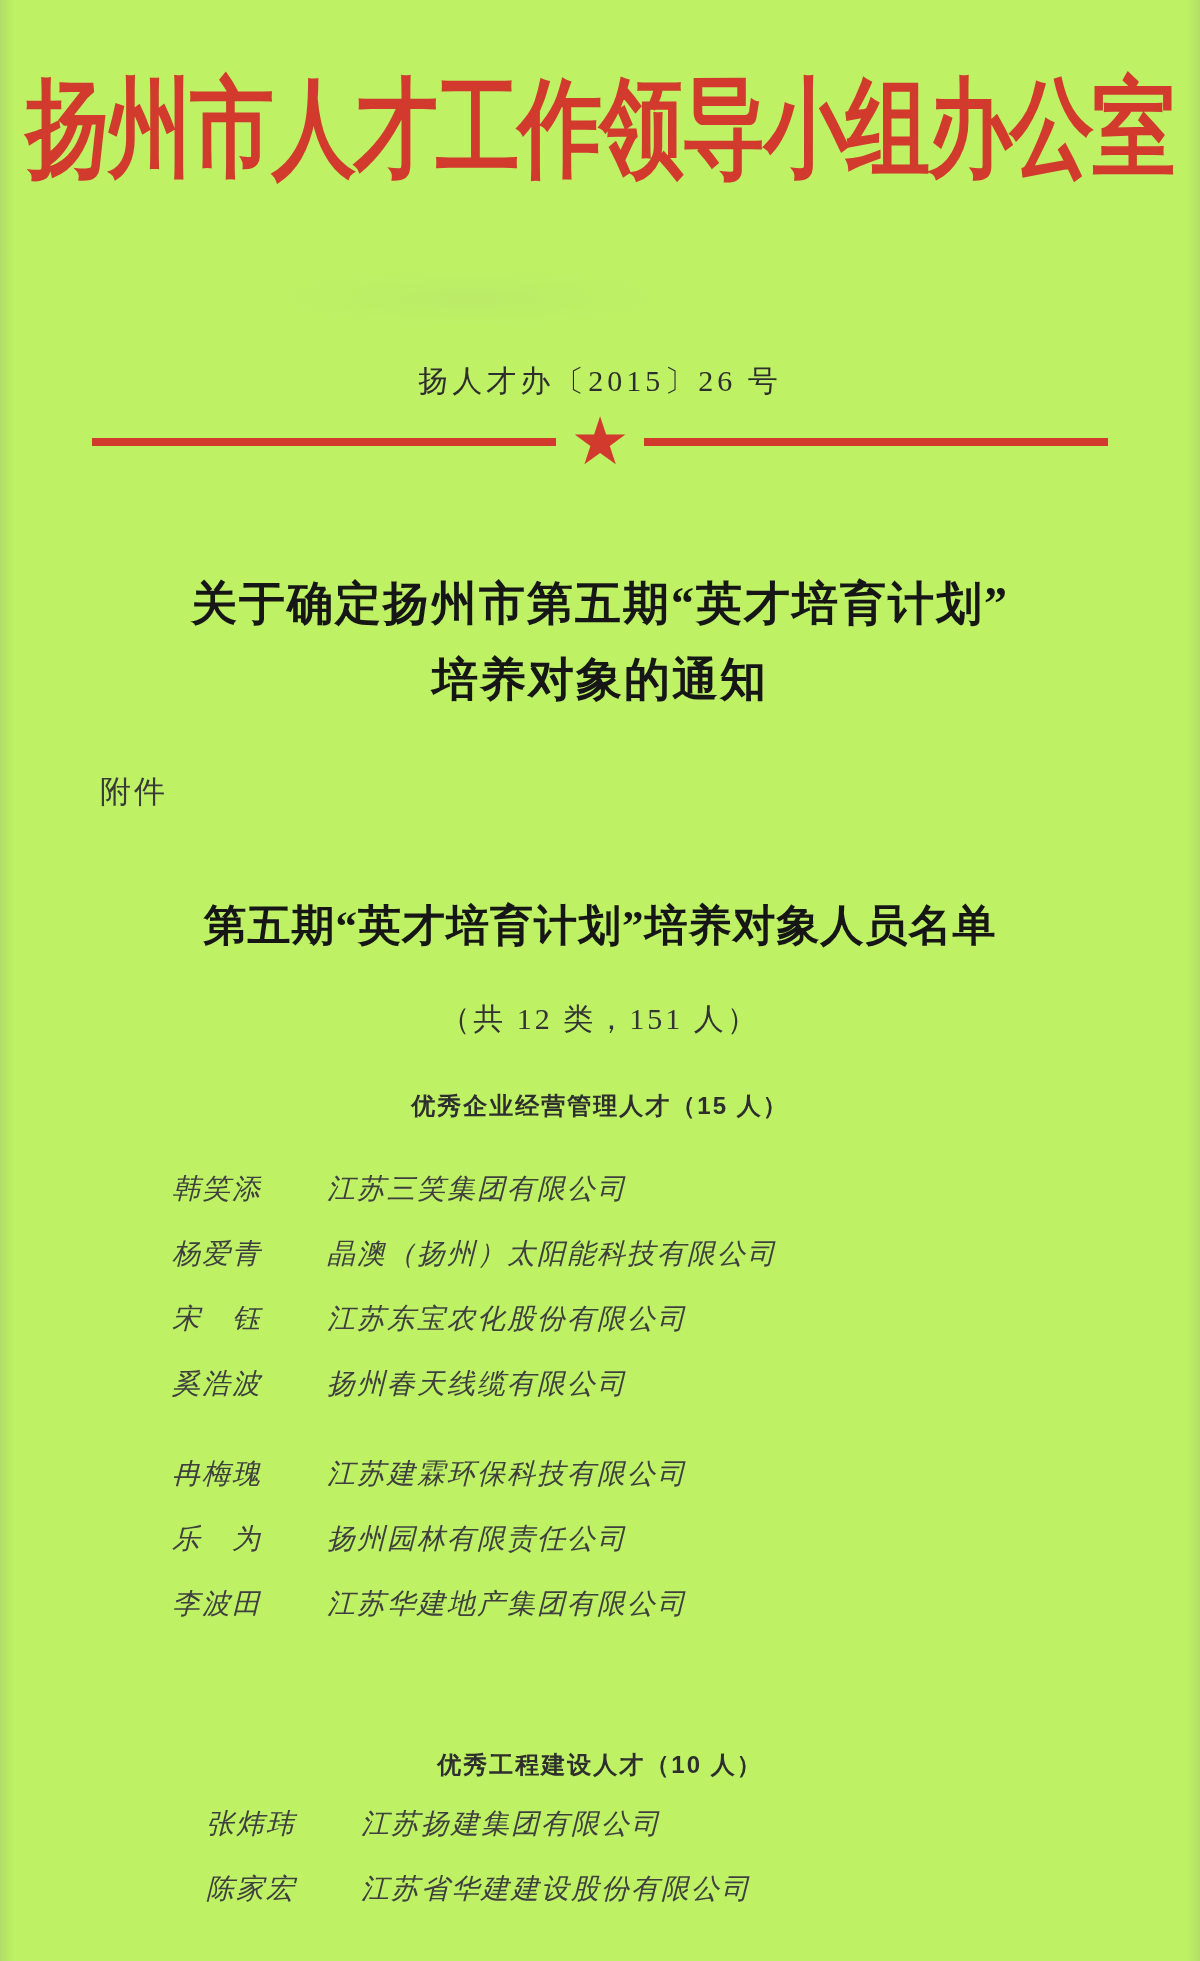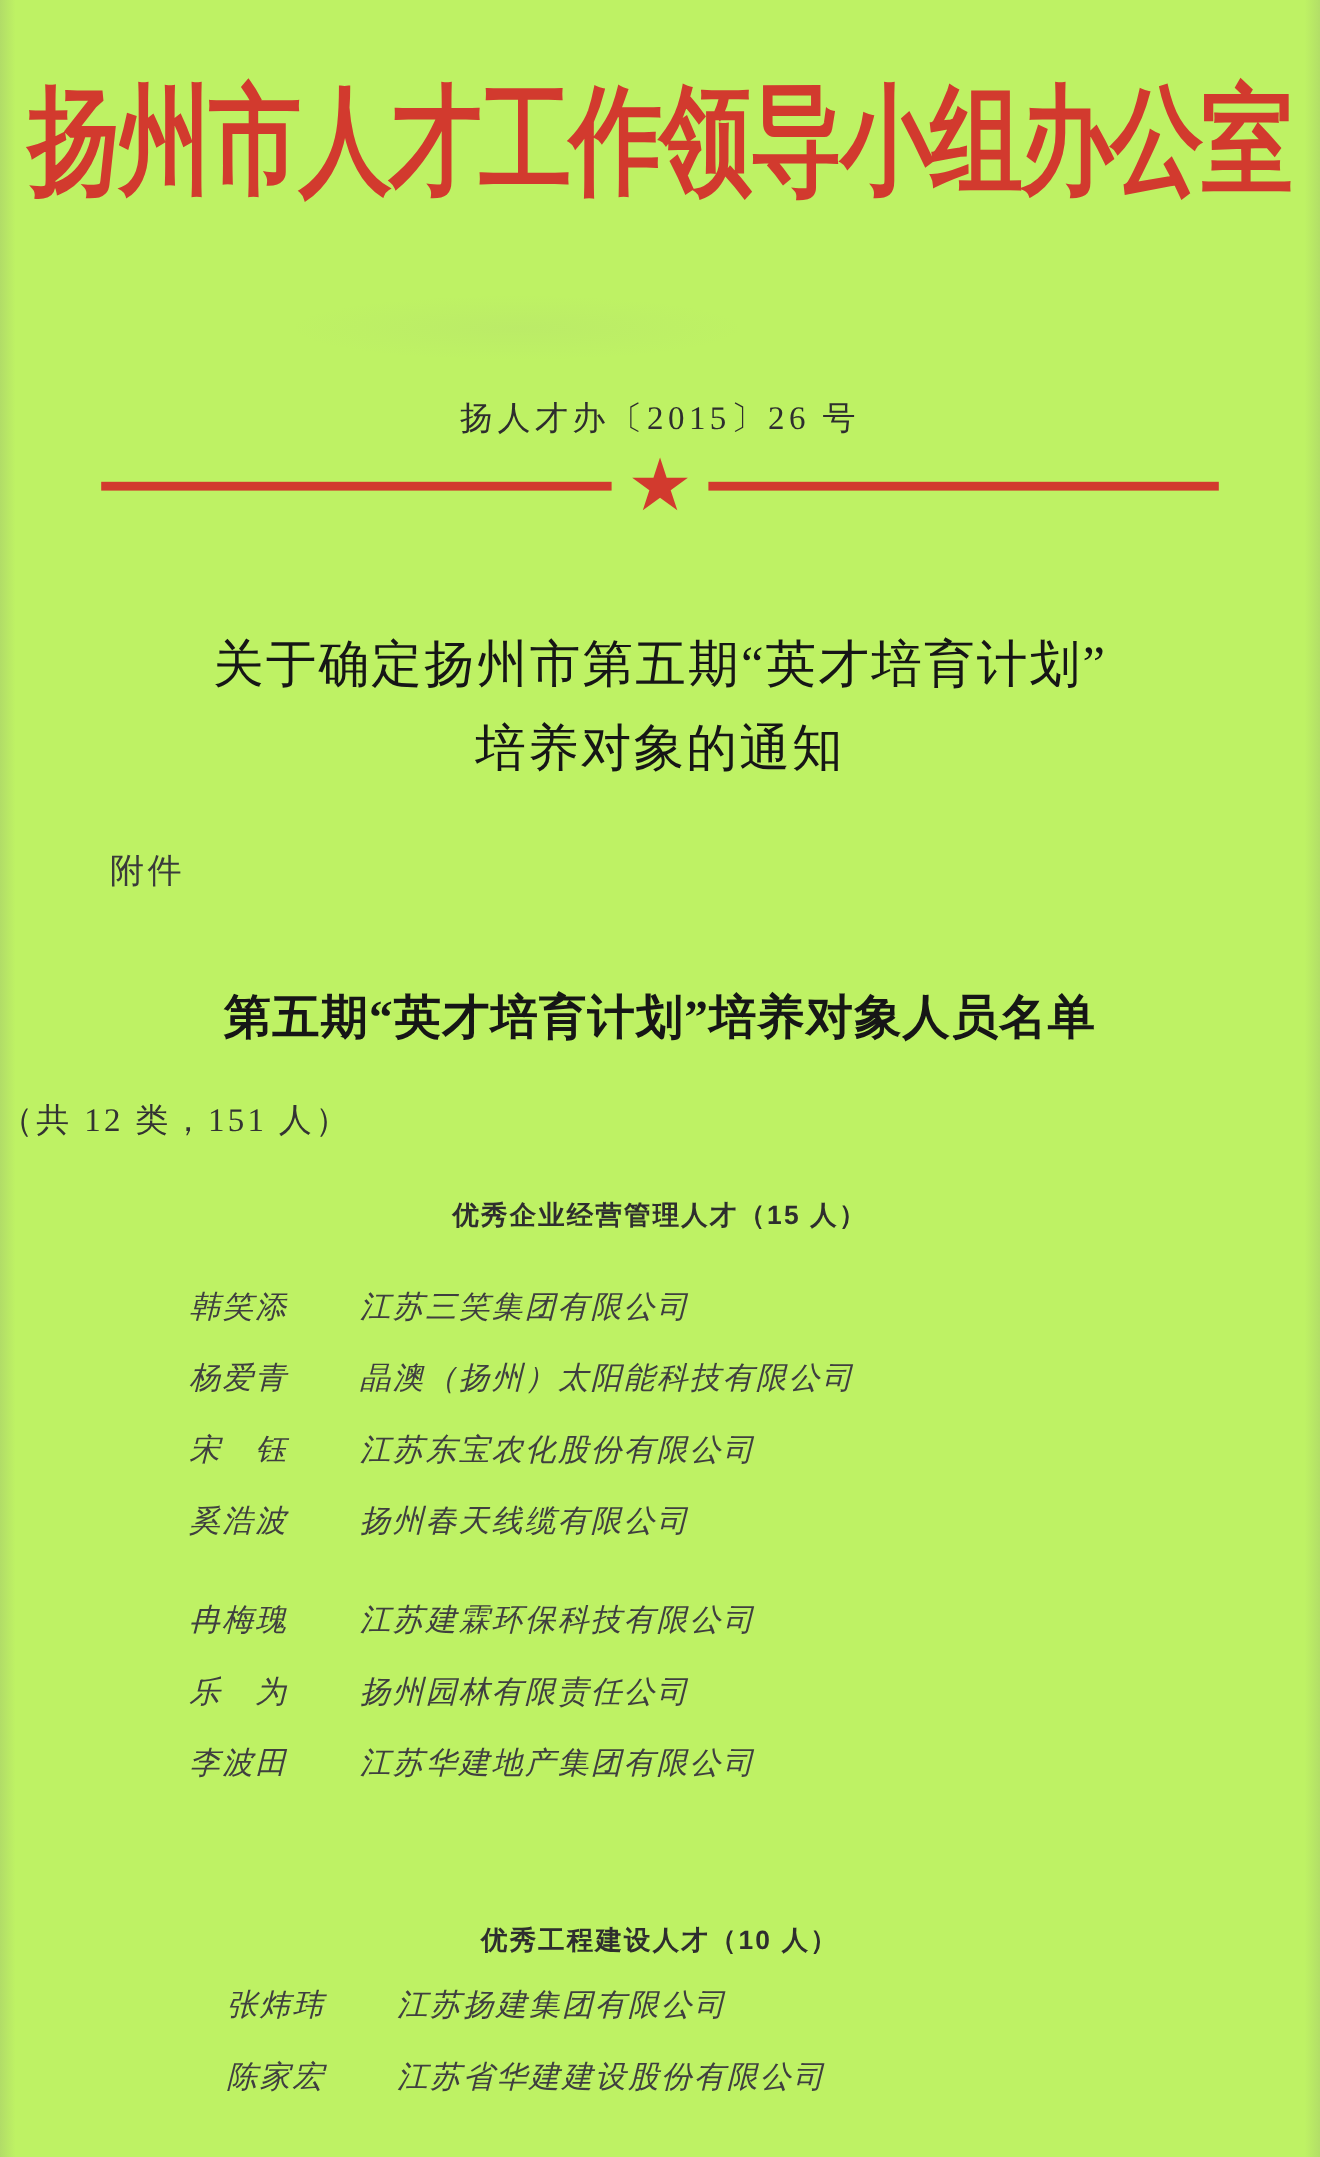--- a/index.html
+++ b/index.html
@@ -71,21 +71,21 @@
     line-height: 56px;
     color: var(--accent);
     margin: 0 14px;
     font-family: "DejaVu Sans", sans-serif;
   }
 
   .notice-title {
     margin-top: 96px;
     text-align: center;
     font-size: 46px;
-    font-weight: normal;
+    font-weight: bold;
     line-height: 76px;
     color: #161616;
     letter-spacing: 2px;
   }
 
   .attachment {
     margin-top: 52px;
     margin-left: 100px;
     font-size: 31px;
     line-height: 44px;
@@ -98,20 +98,21 @@
     text-align: center;
     font-size: 43px;
     font-weight: bold;
     line-height: 56px;
     color: #161616;
     letter-spacing: 1px;
   }
 
   .list-subtitle {
     margin-top: 44px;
+    text-align: center;
     font-size: 30px;
     line-height: 42px;
     letter-spacing: 3px;
     color: #333333;
     font-family: Liberation Serif, serif;
   }
 
   .section-heading {
     text-align: center;
     font-size: 24px;

